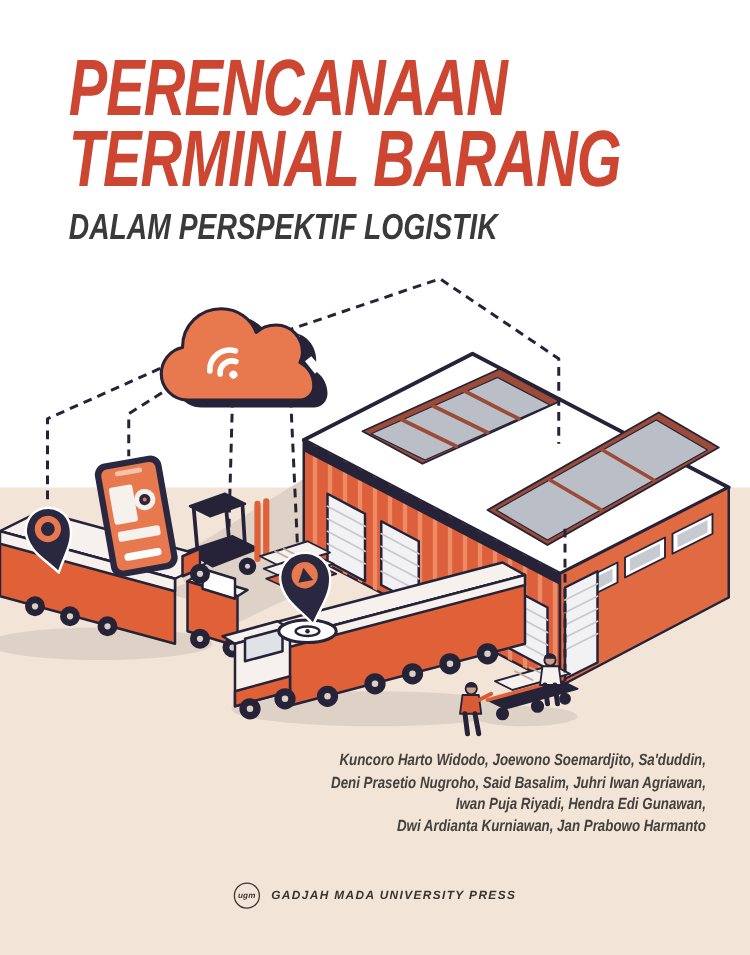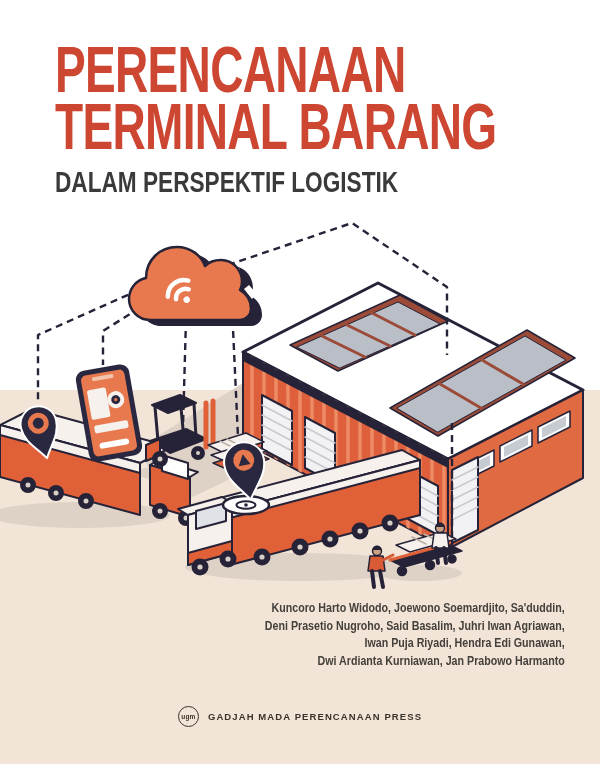--- a/index.html
+++ b/index.html
@@ -1,18 +1,18 @@
 <!DOCTYPE html>
 <html><head>
 <meta charset="utf-8">
 <style>
   html,body{margin:0;padding:0;}
   .cover{
     position:relative;width:600px;height:764px;overflow:hidden;
-    background:#ffffff;font-family:"Liberation Sans",sans-serif;
+    background:#ffffff;font-family:"Liberation Sans",sans-serif;font-style:italic;
   }
   .ground{position:absolute;left:0;top:390px;right:0;bottom:0;background:#f2e4d7;}
   .title-block{position:absolute;left:55px;top:42px;}
   .title-line{
     display:block;color:#cc4632;font-weight:bold;font-size:64px;line-height:57px;
     letter-spacing:-1px;white-space:nowrap;transform:scaleX(0.72);transform-origin:left top;
   }
   .subtitle{
     position:absolute;left:55px;top:166px;color:#3a3a3a;font-weight:bold;font-size:29px;
     white-space:nowrap;transform:scaleX(0.78);transform-origin:left top;letter-spacing:0;
@@ -260,16 +260,16 @@
     <div>Kuncoro Harto Widodo, Joewono Soemardjito, Sa'duddin,</div>
     <div>Deni Prasetio Nugroho, Said Basalim, Juhri Iwan Agriawan,</div>
     <div>Iwan Puja Riyadi, Hendra Edi Gunawan,</div>
     <div>Dwi Ardianta Kurniawan, Jan Prabowo Harmanto</div>
   </div>
 
   <div class="publisher">
     <div class="pub-logo">
       <span>ugm</span>
     </div>
-    <div class="pub-name">GADJAH MADA PERENCANAAN PRESS</div>
+    <div class="pub-name">GADJAH MADA UNIVERSITY PRESS</div>
   </div>
 
 </div>
 
 </body></html>

